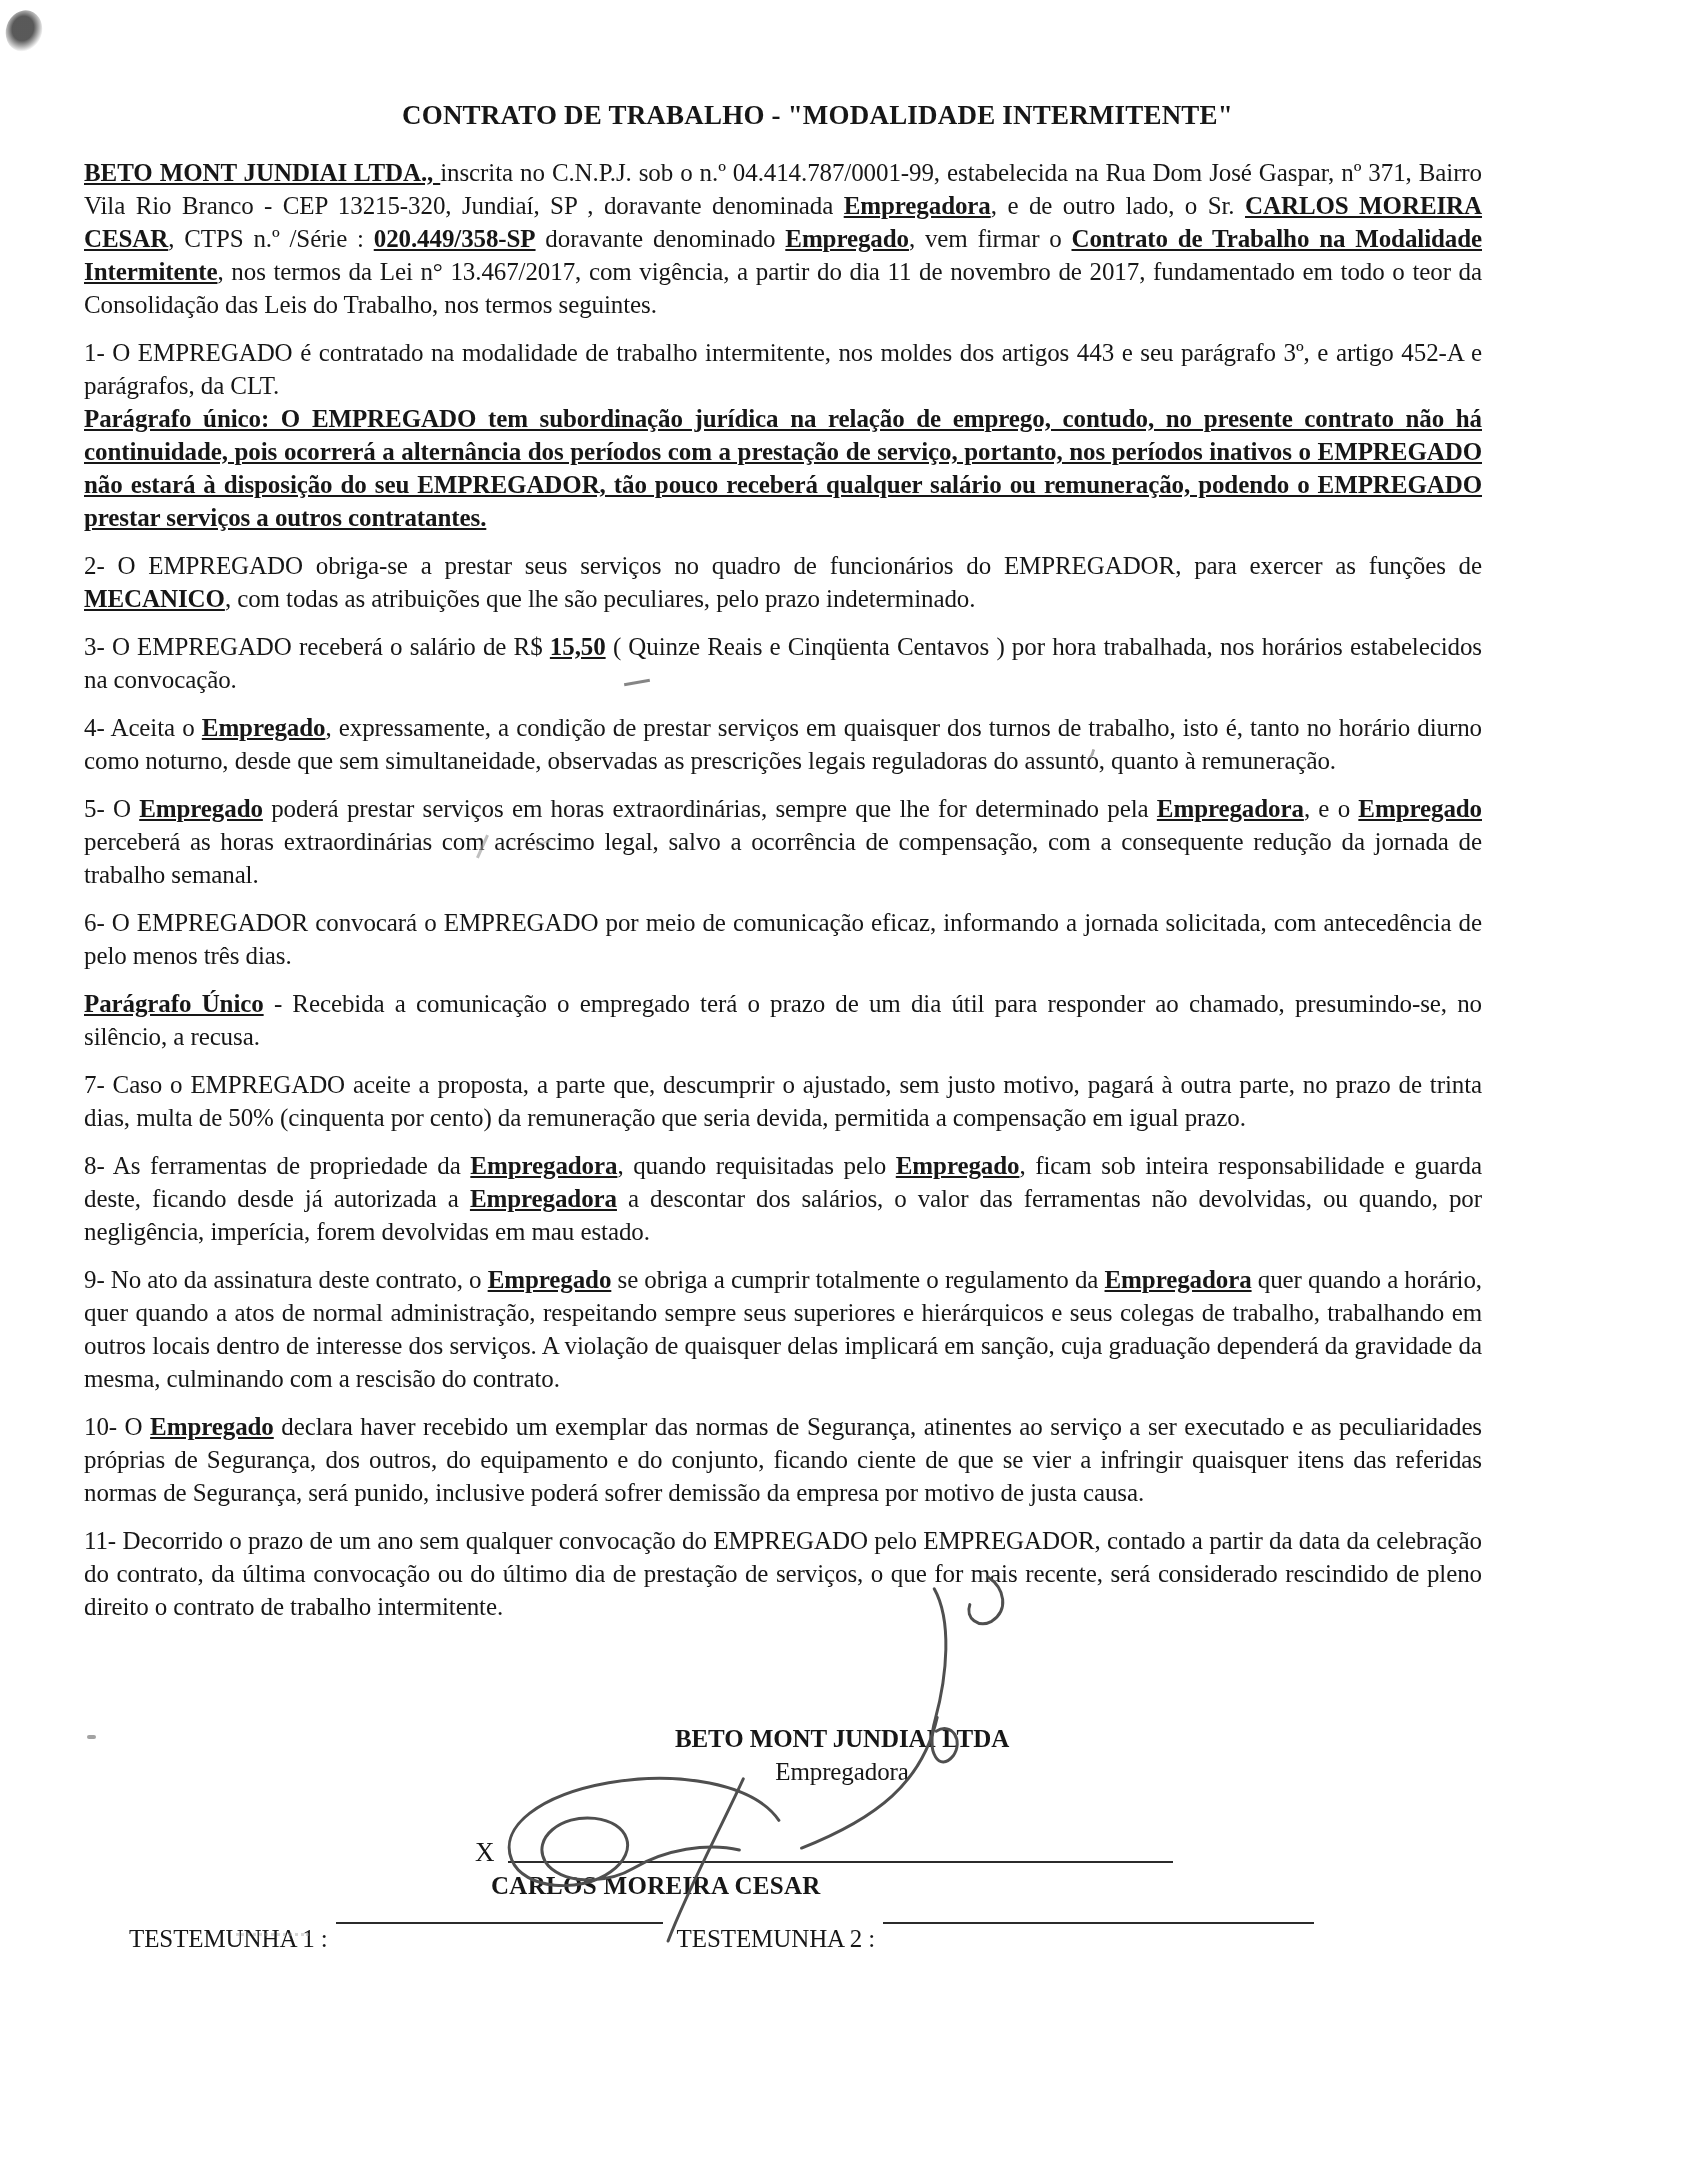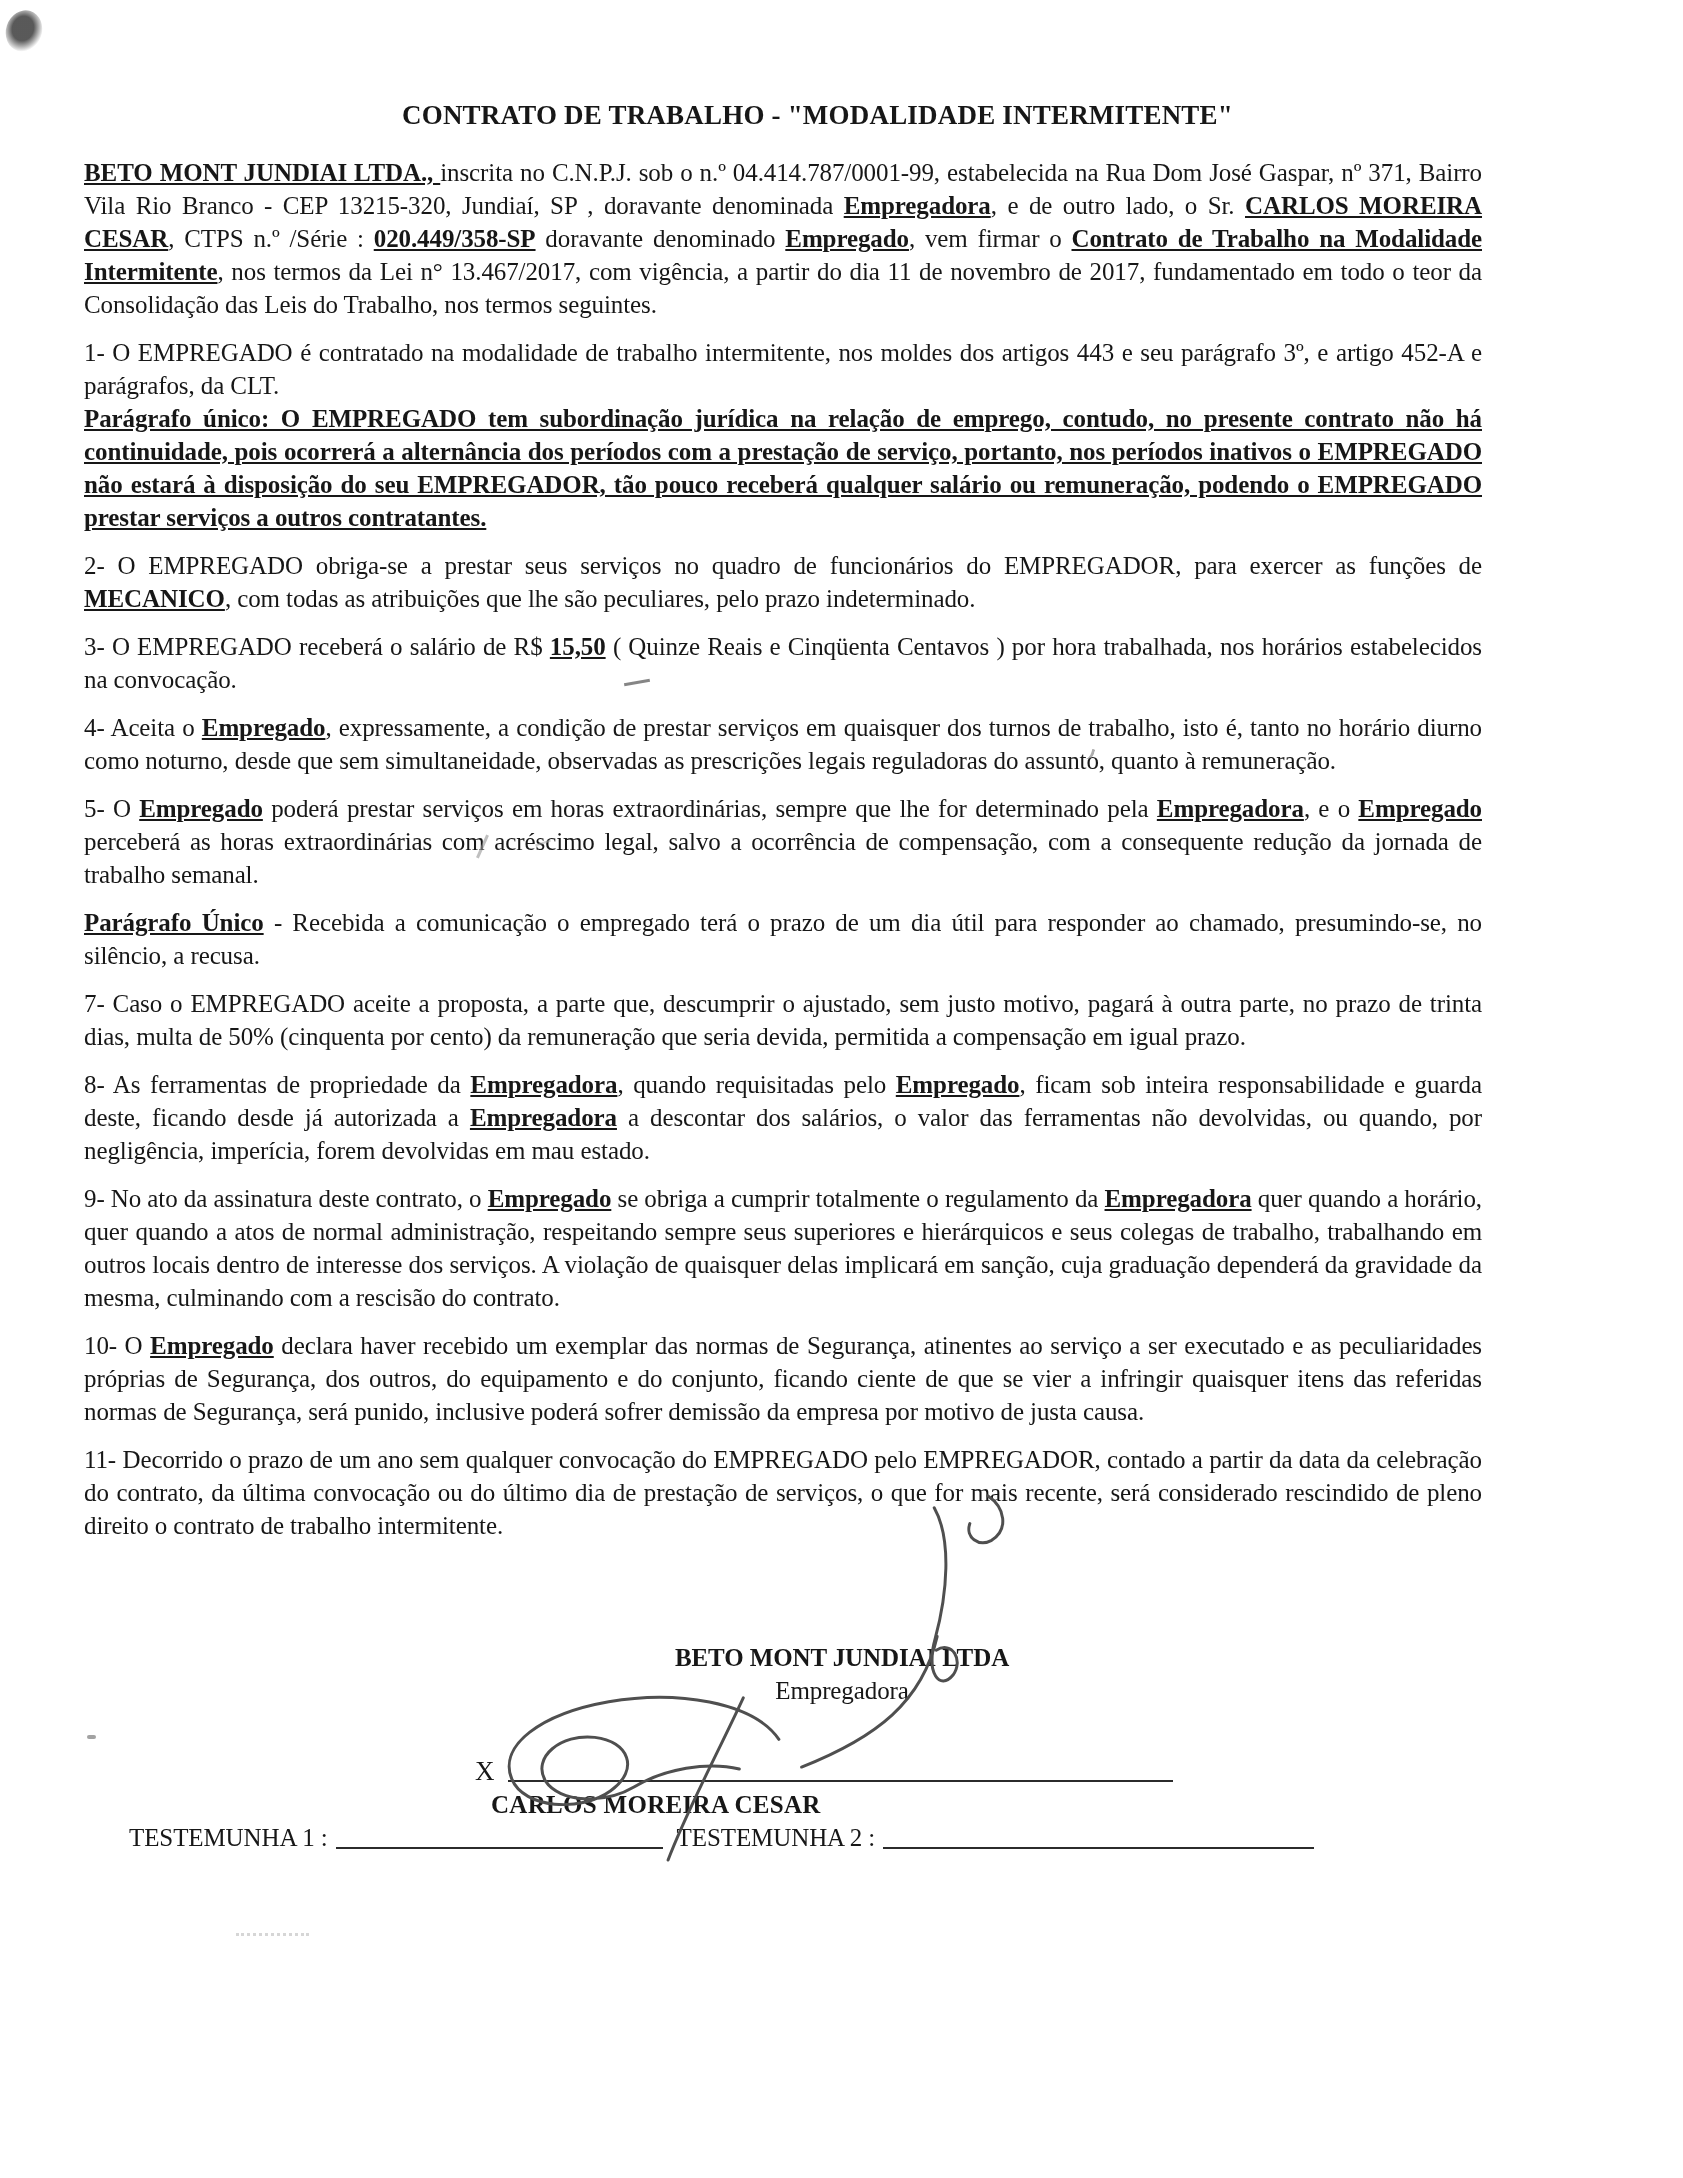--- a/index.html
+++ b/index.html
@@ -32,21 +32,21 @@
   .employer-svg{position:absolute;left:50%;margin-left:-84px;top:-163px;z-index:2;}
   .employee-block{position:relative;margin-top:48px;margin-left:391px;}
   .employee-svg{position:absolute;left:-15px;top:-77px;z-index:2;}
   .x-row{display:flex;align-items:flex-end;}
   .x-mark{font-size:27px;}
   .sign-line{
     display:inline-block;width:665px;height:0;
     border-bottom:2px solid #2b2b2b;margin:0 0 6px 14px;
   }
   .employee-name{margin-top:0px;margin-left:16px;font-weight:bold;letter-spacing:0.3px;}
-  .witness-row{display:flex;align-items:flex-end;margin-left:45px;}
+  .witness-row{display:flex;align-items:flex-start;margin-top:20px;margin-left:45px;}
   .w-line{display:inline-block;height:0;border-bottom:2px solid #2b2b2b;margin:0 0 5px 8px;}
   .w1{width:327px;margin-right:14px;}
   .w2{width:431px;}
   
   .artifact{position:absolute;pointer-events:none;}
   .a-corner{left:6px;top:10px;width:36px;height:42px;border-radius:50%;
     background:radial-gradient(ellipse at 45% 45%, #3c3c3c 0 38%, rgba(60,60,60,0) 72%);
     opacity:.85;transform:rotate(18deg);}
   .a-dash{left:624px;top:681px;width:26px;height:0;border-top:3px solid #666;
     transform:rotate(-10deg);opacity:.8;}
@@ -70,20 +70,21 @@
     <div class="title">CONTRATO DE TRABALHO - "MODALIDADE INTERMITENTE"</div>
 
     <div>
         <div class="par"><span class="b">BETO MONT JUNDIAI LTDA., </span><span>inscrita no C.N.P.J. sob o n.º 04.414.787/0001-99,  estabelecida na Rua Dom José Gaspar, nº 371, Bairro Vila Rio Branco - CEP 13215-320, Jundiaí, SP ,  doravante denominada </span><span class="b">Empregadora</span><span>, e de outro lado, o Sr. </span><span class="b">CARLOS MOREIRA CESAR</span><span>, CTPS  n.º /Série : </span><span class="b">020.449/358-SP</span><span> doravante denominado </span><span class="b">Empregado</span><span>,  vem firmar o </span><span class="b">Contrato de Trabalho na Modalidade Intermitente</span><span>, nos termos da Lei n° 13.467/2017, com vigência, a partir do dia 11 de novembro de 2017, fundamentado em todo o teor da Consolidação das Leis do Trabalho, nos termos seguintes.</span></div>
         <div class="par tight"><span>1- O EMPREGADO é contratado na modalidade de trabalho intermitente, nos moldes dos artigos 443 e seu parágrafo 3º, e artigo 452-A e parágrafos, da CLT.</span></div>
         <div class="par"><span class="b">Parágrafo único: O EMPREGADO tem subordinação jurídica na relação de emprego, contudo, no presente contrato não há continuidade, pois ocorrerá a alternância dos períodos com a prestação de serviço, portanto, nos períodos inativos o EMPREGADO não estará à disposição do seu EMPREGADOR, tão pouco receberá qualquer salário ou remuneração, podendo o EMPREGADO prestar serviços a outros contratantes.</span></div>
         <div class="par"><span>2- O EMPREGADO obriga-se a prestar seus serviços no quadro de funcionários do EMPREGADOR, para exercer as funções de </span><span class="b">MECANICO</span><span>, com todas as atribuições que lhe são peculiares, pelo prazo indeterminado.</span></div>
         <div class="par"><span>3- O EMPREGADO receberá o salário de R$ </span><span class="b">15,50</span><span> ( Quinze Reais  e Cinqüenta  Centavos   ) por hora trabalhada, nos horários estabelecidos na convocação.</span></div>
         <div class="par"><span>4- Aceita o </span><span class="b">Empregado</span><span>, expressamente, a condição de prestar serviços em quaisquer dos turnos de trabalho, isto é, tanto no horário diurno como noturno, desde que sem simultaneidade, observadas as prescrições legais reguladoras do assunto, quanto à remuneração.</span></div>
         <div class="par"><span>5- O </span><span class="b">Empregado</span><span> poderá prestar serviços em horas extraordinárias, sempre que lhe for determinado pela </span><span class="b">Empregadora</span><span>, e o </span><span class="b">Empregado</span><span> perceberá as horas extraordinárias com acréscimo legal, salvo a ocorrência de compensação, com a consequente redução da jornada de trabalho semanal.</span></div>
+        <div class="par"><span>6- O EMPREGADOR convocará o EMPREGADO por meio de comunicação eficaz, informando a jornada solicitada, com antecedência de pelo menos três dias.</span></div>
         <div class="par"><span class="b">Parágrafo Único</span><span> - Recebida a comunicação o empregado terá o prazo de um dia útil para responder ao chamado, presumindo-se, no silêncio, a recusa.</span></div>
         <div class="par"><span>7- Caso o EMPREGADO aceite a proposta, a parte que, descumprir o ajustado,  sem justo motivo, pagará à outra parte, no prazo de trinta dias, multa de 50% (cinquenta por cento) da remuneração que seria devida, permitida a compensação em igual prazo.</span></div>
         <div class="par"><span>8- As ferramentas de propriedade da </span><span class="b">Empregadora</span><span>, quando requisitadas pelo </span><span class="b">Empregado</span><span>, ficam sob inteira responsabilidade e guarda deste, ficando desde já autorizada a </span><span class="b">Empregadora</span><span> a descontar dos salários, o valor das ferramentas não devolvidas, ou quando, por negligência, imperícia, forem devolvidas em mau estado.</span></div>
         <div class="par"><span>9- No ato da assinatura deste contrato, o </span><span class="b">Empregado</span><span> se obriga a cumprir totalmente o regulamento da </span><span class="b">Empregadora</span><span> quer quando a horário, quer quando a atos de normal administração, respeitando sempre seus superiores e hierárquicos e seus colegas de trabalho, trabalhando em outros locais dentro de interesse dos serviços. A violação de quaisquer delas implicará em sanção, cuja graduação dependerá da gravidade da mesma, culminando com a rescisão do contrato.</span></div>
         <div class="par"><span>10- O </span><span class="b">Empregado</span><span> declara haver recebido um exemplar das normas de Segurança, atinentes ao serviço a ser executado e as peculiaridades próprias de Segurança, dos outros, do equipamento e do conjunto, ficando ciente de que se vier a infringir quaisquer itens das referidas normas de Segurança, será punido, inclusive poderá sofrer demissão da empresa por motivo de justa causa.</span></div>
         <div class="par"><span>11- Decorrido o prazo de um ano sem qualquer convocação do EMPREGADO pelo EMPREGADOR, contado a partir da data da celebração do contrato, da última convocação ou do último dia de prestação de serviços, o que for mais recente, será considerado rescindido de pleno direito o contrato de trabalho intermitente.</span></div>
       </div>
 
 
     <div class="employer-block">

